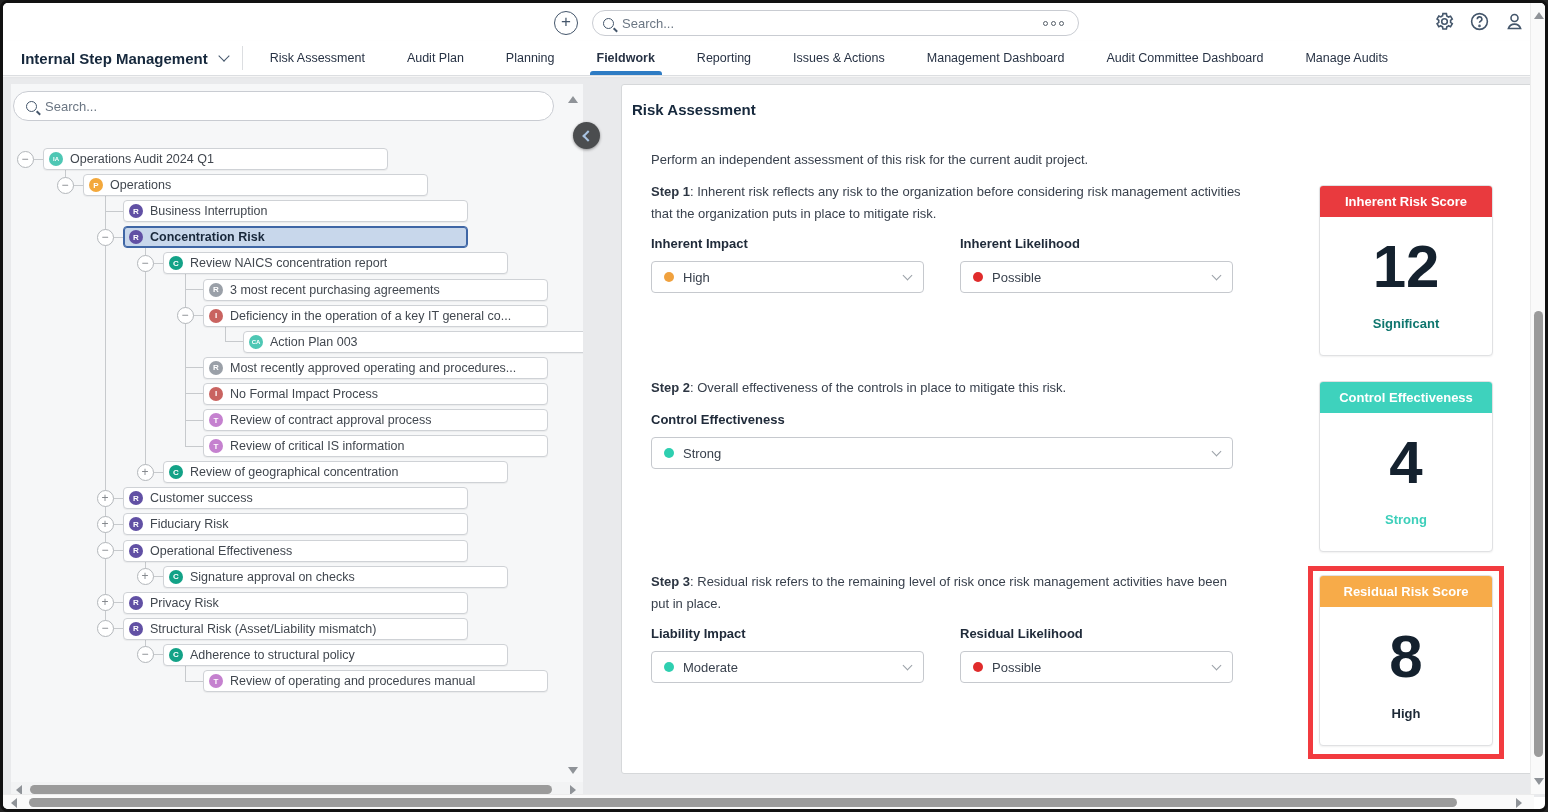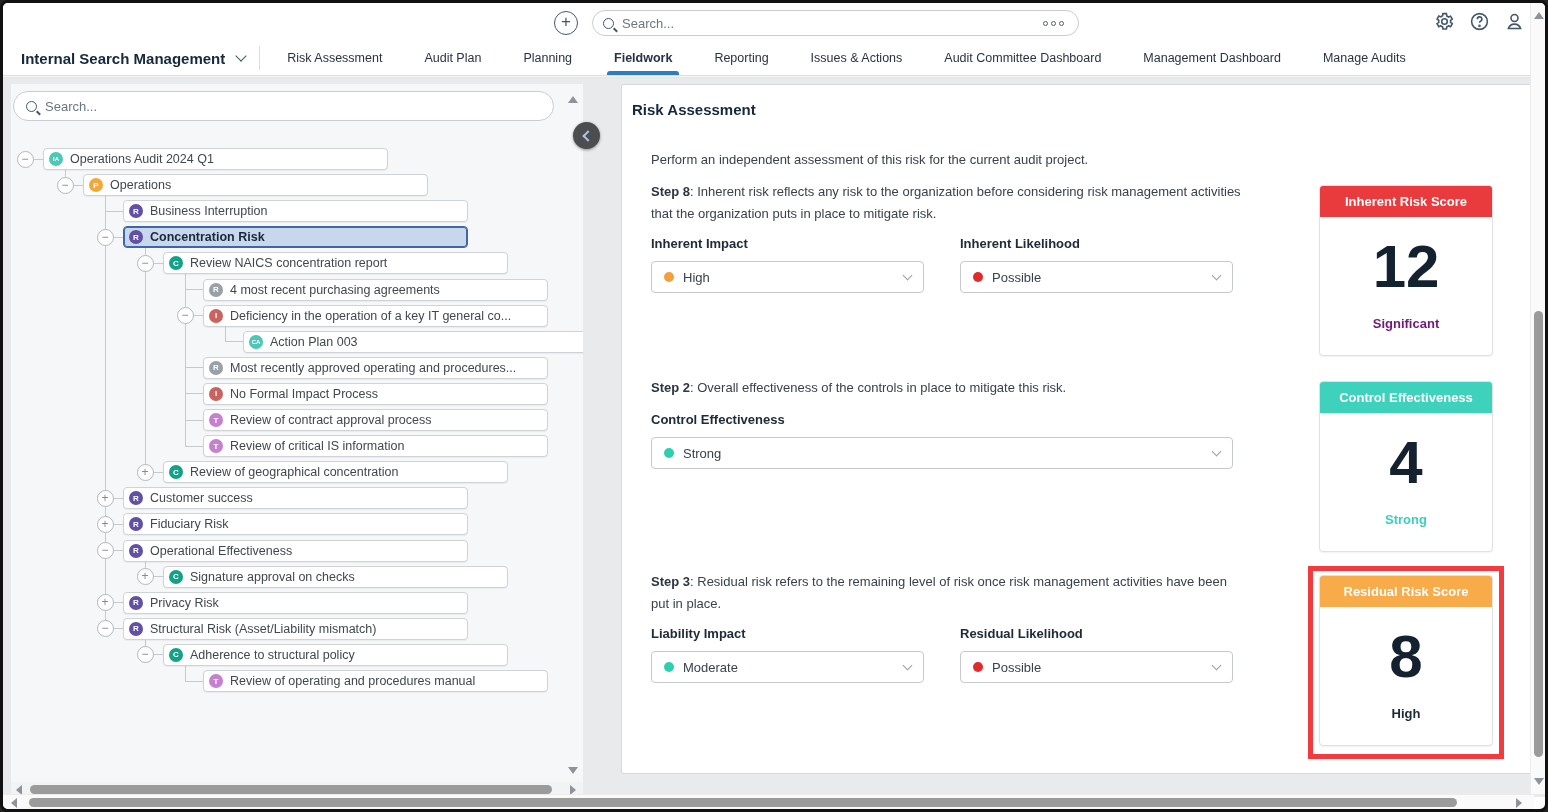--- a/index.html
+++ b/index.html
@@ -122,33 +122,33 @@
       </svg>
       <svg width="21" height="21" viewBox="0 0 24 24" fill="none" stroke="#44566b" stroke-width="1.8">
         <circle cx="12" cy="8" r="4"></circle>
         <path d="M5 20c1.2-3.5 4-5 7-5s5.8 1.5 7 5z"></path>
       </svg>
     </div>
   </div>
 
   <div class="navbar">
     <div class="app-title">
-      <span>Internal Search Management</span>
+      <span>Internal Step Management</span>
       <span class="chev"></span>
     </div>
     <div class="nav-divider"></div>
     <div class="tabs">
         <div class="tab">Risk Assessment</div>
         <div class="tab">Audit Plan</div>
         <div class="tab">Planning</div>
         <div class="tab active">Fieldwork</div>
         <div class="tab">Reporting</div>
         <div class="tab">Issues &amp; Actions</div>
+        <div class="tab">Management Dashboard</div>
         <div class="tab">Audit Committee Dashboard</div>
-        <div class="tab">Management Dashboard</div>
         <div class="tab">Manage Audits</div>
       </div>
   </div>
 
   <div class="main">
 
     <div class="tree-panel">
       <div class="tree-search">
         <span class="mag"></span>
         <input placeholder="Search..." style="">
@@ -202,21 +202,21 @@
             <span class="tlabel">Concentration Risk</span>
           </div>
           <div class="ttoggle" style="left: 85.5px; top: 144.8px;">−</div>
           <div class="tnode" style="left: 152px; top: 168.4px; width: 345px;">
             <span class="tbadge" style="background-color: rgb(19, 162, 135); font-size: 8px;">C</span>
             <span class="tlabel">Review NAICS concentration report</span>
           </div>
           <div class="ttoggle" style="left: 125.5px; top: 170.9px;">−</div>
           <div class="tnode" style="left: 192px; top: 194.5px; width: 345px;">
             <span class="tbadge" style="background-color: rgb(154, 160, 168); font-size: 8px;">R</span>
-            <span class="tlabel">4 most recent purchasing agreements</span>
+            <span class="tlabel">3 most recent purchasing agreements</span>
           </div>
           <div class="tnode" style="left: 192px; top: 220.6px; width: 345px;">
             <span class="tbadge" style="background-color: rgb(201, 99, 96); font-size: 8px;">I</span>
             <span class="tlabel">Deficiency in the operation of a key IT general co...</span>
           </div>
           <div class="ttoggle" style="left: 165.5px; top: 223.1px;">−</div>
           <div class="tnode" style="left: 232px; top: 246.7px; width: 345px;">
             <span class="tbadge" style="background-color: rgb(78, 199, 180); font-size: 6px;">CA</span>
             <span class="tlabel">Action Plan 003</span>
           </div>
@@ -294,21 +294,21 @@
     <div class="collapse-btn">
       <span class="chevL"></span>
     </div>
 
     <div class="content-card">
       <div class="page-title">Risk Assessment</div>
 
       <div class="ctext" style="left:29px; top:64px; width:620px;">Perform an independent assessment of this risk for the current audit project.</div>
 
       <div class="ctext" style="left:29px; top:96px; width:592px;">
-        <b>Step 8</b><span>: Inherent risk reflects any risk to the organization before considering risk management activities that the organization puts in place to mitigate risk.</span>
+        <b>Step 1</b><span>: Inherent risk reflects any risk to the organization before considering risk management activities that the organization puts in place to mitigate risk.</span>
       </div>
 
       <div class="flabel" style="left:29px; top:151px;">Inherent Impact</div>
       <div class="dd" style="left:29px; top:176px; width:273px;">
         <span class="dot" style="background-color: rgb(240, 161, 62);"></span>
         <span class="dd-val">High</span>
         <span class="dd-chev"></span>
       </div>
 
       <div class="flabel" style="left:338px; top:151px;">Inherent Likelihood</div>
@@ -343,21 +343,21 @@
       <div class="flabel" style="left:338px; top:541px;">Residual Likelihood</div>
       <div class="dd" style="left:338px; top:566px; width:273px;">
         <span class="dot" style="background-color: rgb(224, 43, 43);"></span>
         <span class="dd-val">Possible</span>
         <span class="dd-chev"></span>
       </div>
 
       <div class="scard" style="left:697px; top:100px;">
         <div class="scard-h" style="background-color: rgb(233, 58, 62);">Inherent Risk Score</div>
         <div class="scard-v">12</div>
-        <div class="scard-s" style="color: #701a75;">Significant</div>
+        <div class="scard-s" style="color: #0f766e;">Significant</div>
       </div>
       <div class="scard" style="left:697px; top:296px;">
         <div class="scard-h" style="background-color: rgb(62, 210, 189);">Control Effectiveness</div>
         <div class="scard-v">4</div>
         <div class="scard-s" style="color: rgb(60, 207, 186);">Strong</div>
       </div>
       <div class="scard" style="left:697px; top:490px;">
         <div class="scard-h" style="background-color: rgb(247, 171, 73);">Residual Risk Score</div>
         <div class="scard-v">8</div>
         <div class="scard-s" style="color: rgb(29, 41, 54);">High</div>

